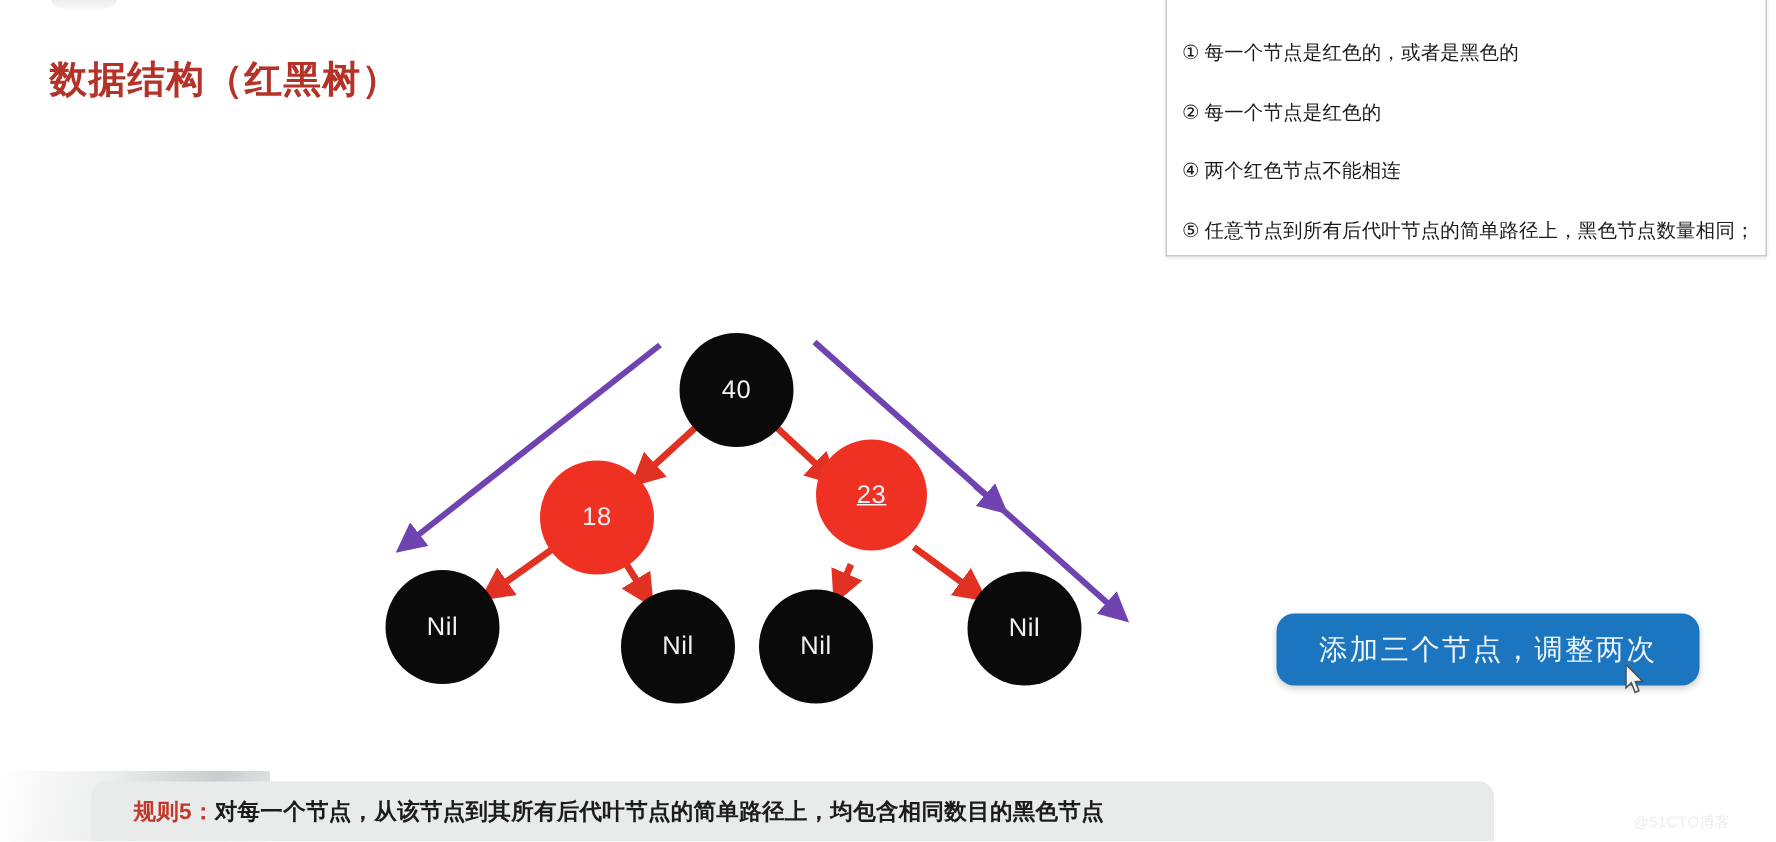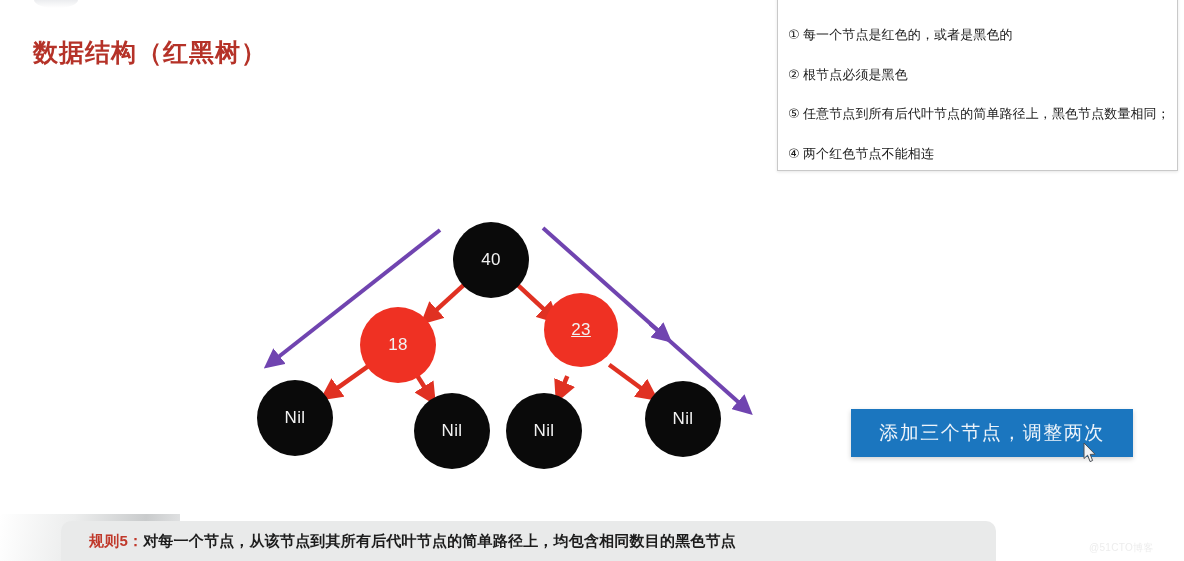--- a/index.html
+++ b/index.html
@@ -98,21 +98,21 @@
   .node.red   { background: #ef3123; }
 
   
   .blue-button {
     position: absolute;
     left: 851px;
     top: 409px;
     width: 282px;
     height: 48px;
     background: #1b76bf;
-    border-radius: 0;
+    border-radius: 12px;
     display: flex;
     align-items: center;
     justify-content: center;
     color: #eef4fa;
     font-size: 19px;
     letter-spacing: 1.5px;
     box-shadow: 0 2px 5px rgba(0,0,0,.18);
     cursor: pointer;
   }
   .cursor-arrow {
@@ -170,27 +170,27 @@
 
   <div class="corner-artifact"></div>
 
   <div class="slide-title">数据结构（红黑树）</div>
 
   <div class="rules-panel">
     <div class="rule-line">
       <span class="rule-num">①</span><span>每一个节点是红色的，或者是黑色的</span>
     </div>
     <div class="rule-line">
-      <span class="rule-num">②</span><span>根节点必须是黑色</span>
+      <span class="rule-num">②</span><span>每一个节点是红色的</span>
+    </div>
+    <div class="rule-line">
+      <span class="rule-num">④</span><span>两个红色节点不能相连</span>
     </div>
     <div class="rule-line">
       <span class="rule-num">⑤</span><span>任意节点到所有后代叶节点的简单路径上，黑色节点数量相同；</span>
-    </div>
-    <div class="rule-line">
-      <span class="rule-num">④</span><span>两个红色节点不能相连</span>
     </div>
   </div>
 
   <div class="tree-area">
     <svg class="tree-svg" width="520" height="290">
       <defs>
         <marker id="redhead" markerWidth="5" markerHeight="5" refX="2.6" refY="2.5" orient="auto">
           <path d="M0,0 L5,2.5 L0,5 z" fill="#e03122"></path>
         </marker>
         <marker id="purplehead" markerWidth="5" markerHeight="5" refX="2.4" refY="2.5" orient="auto">

